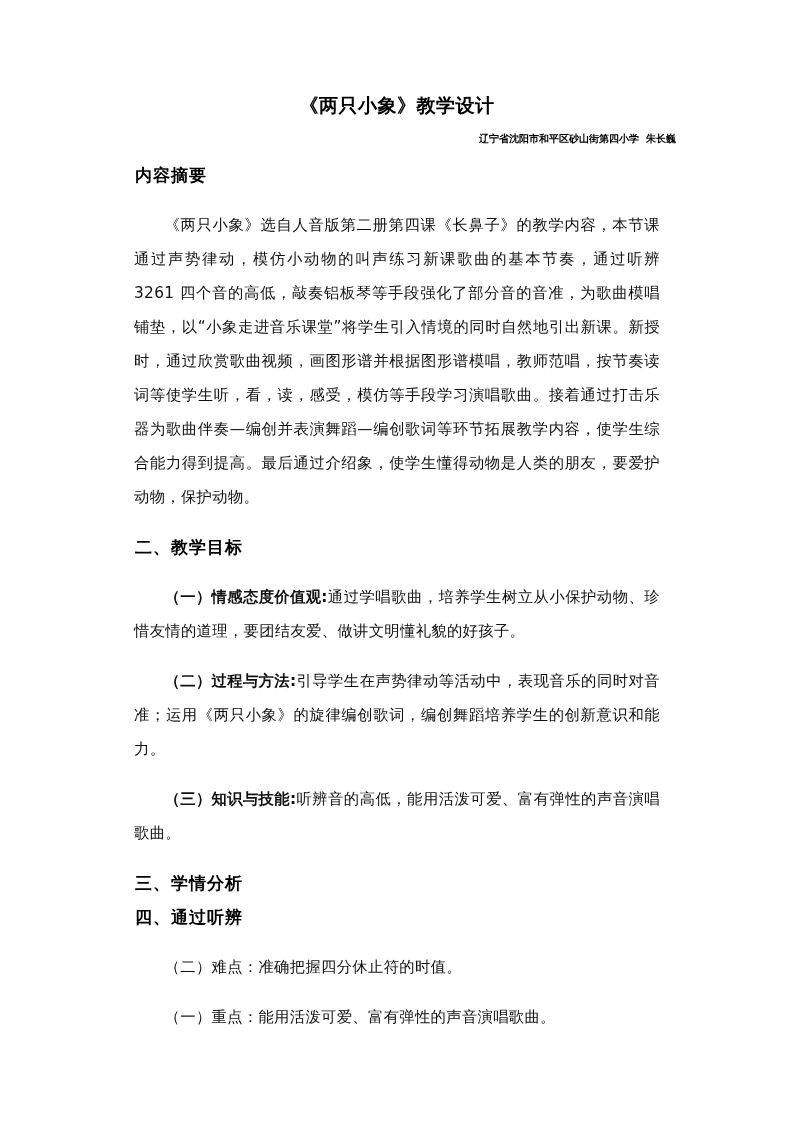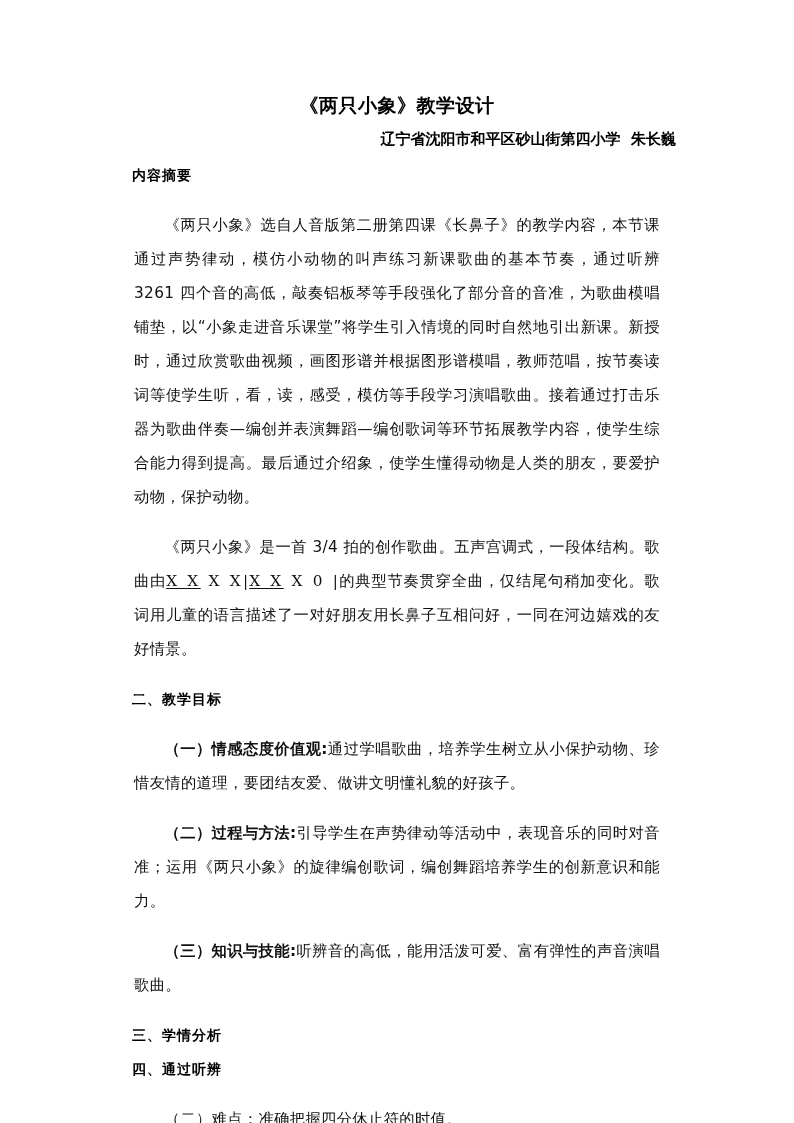--- a/index.html
+++ b/index.html
@@ -37,21 +37,21 @@
     line-height: 34px;
     text-align: center;
     letter-spacing: 0.5px;
     white-space: pre;
     margin: 0 0 2px 0;
   }
 
   
   .doc-byline {
     font-family: "DejaVu Sans", "Liberation Sans", sans-serif;
-    font-size: 15px;
+    font-size: 10px;
     font-weight: bold;
     line-height: 30px;
     text-align: right;
     white-space: pre;
     letter-spacing: 0px;
     margin: 0 0 4px 0;
   }
 
   
   .para {
@@ -68,21 +68,21 @@
 
   
   .runin {
     font-weight: bold;
     letter-spacing: 0.2px;
   }
 
   
   .heading {
     font-family: "DejaVu Sans", "Liberation Sans", sans-serif;
-    font-size: 14px;
+    font-size: 17px;
     font-weight: bold;
     line-height: 34px;
     margin: 0;
     letter-spacing: 1px;
   }
   .heading.indent1 { text-indent: 1em; }
 
   
   .rhythm {
     font-family: "DejaVu Serif", "Liberation Serif", serif;
@@ -104,21 +104,20 @@
 
     <h1 class="doc-title">《两只小象》教学设计</h1>
 
     <div class="doc-byline">辽宁省沈阳市和平区砂山街第四小学  朱长巍</div>
 
     <div class="heading indent1">内容摘要</div>
 
     <p class="para indent2">《两只小象》选自人音版第二册第四课《长鼻子》的教学内容，本节课通过声势律动，模仿小动物的叫声练习新课歌曲的基本节奏，通过听辨 3261 四个音的高低，敲奏铝板琴等手段强化了部分音的音准，为歌曲模唱铺垫，以“小象走进音乐课堂”将学生引入情境的同时自然地引出新课。新授时，通过欣赏歌曲视频，画图形谱并根据图形谱模唱，教师范唱，按节奏读词等使学生听，看，读，感受，模仿等手段学习演唱歌曲。接着通过打击乐器为歌曲伴奏—编创并表演舞蹈—编创歌词等环节拓展教学内容，使学生综合能力得到提高。最后通过介绍象，使学生懂得动物是人类的朋友，要爱护动物，保护动物。</p>
 
 
-    <p class="para indent2"><span>《两只小象》是一首 3/4 拍的创作歌曲。五声宫调式，一段体结构。歌曲由</span><span class="rhythm"><span class="beam">X X</span> <span>X X</span><span class="bar">|</span><span class="beam">X X</span> <span>X 0</span> <span class="bar">|</span></span><span>的典型节奏贯穿全曲，仅结尾句稍加变化。歌词用儿童的语言描述了一对好朋友用长鼻子互相问好，一同在河边嬉戏的友好情景。</span></p>
 
     <div class="heading indent1">二、教学目标</div>
 
     <p class="para indent2"><span class="runin">（一）情感态度价值观:</span><span>通过学唱歌曲，培养学生树立从小保护动物、珍惜友情的道理，要团结友爱、做讲文明懂礼貌的好孩子。</span></p>
 
     <p class="para indent2"><span class="runin">（二）过程与方法:</span><span>引导学生在声势律动等活动中，表现音乐的同时对音准；运用《两只小象》的旋律编创歌词，编创舞蹈培养学生的创新意识和能力。</span></p>
 
     <p class="para indent2"><span class="runin">（三）知识与技能:</span><span>听辨音的高低，能用活泼可爱、富有弹性的声音演唱歌曲。</span></p>
 
     <div class="heading indent1">三、学情分析</div>

